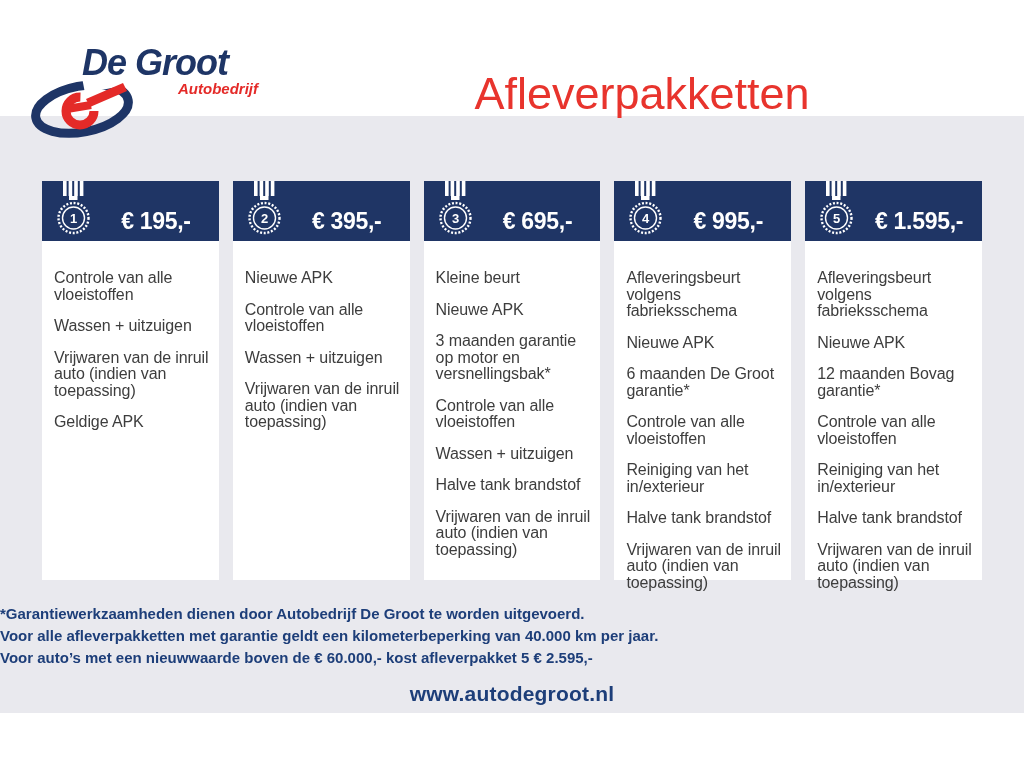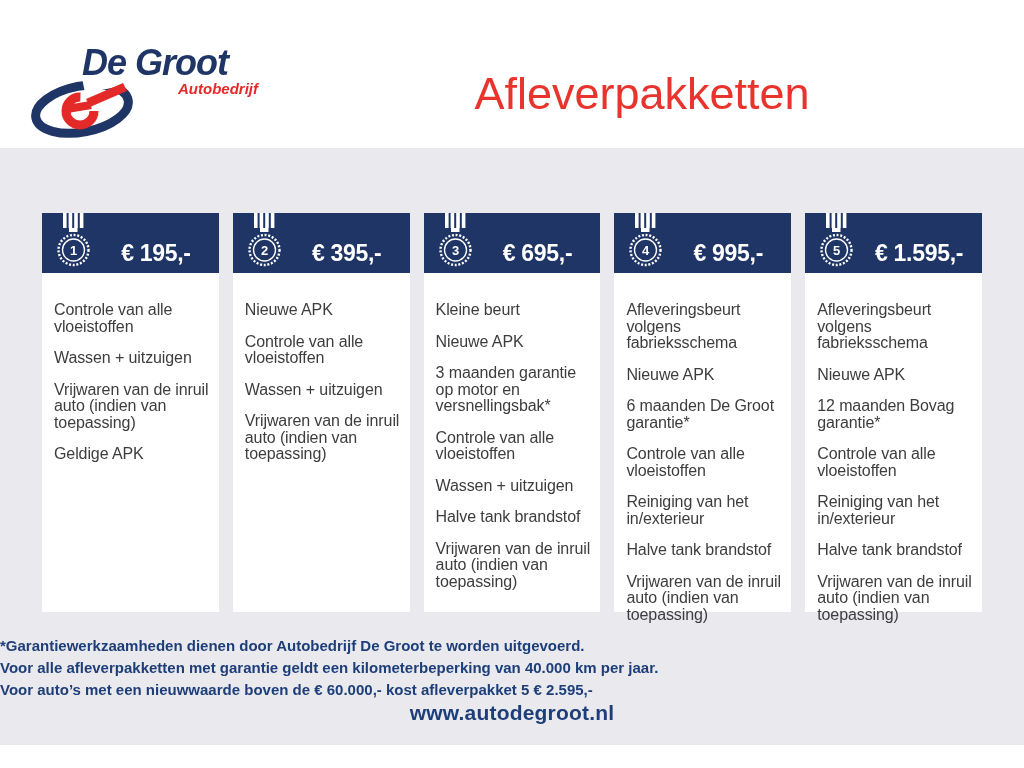--- a/index.html
+++ b/index.html
@@ -5,21 +5,21 @@
   * { margin: 0; padding: 0; box-sizing: border-box; }
   html, body { width: 1024px; height: 768px; overflow: hidden; }
   body {
     font-family: "Liberation Sans", sans-serif;
     background: #ffffff;
     position: relative;
   }
 
   
   .top-band {
-    height: 148px;
+    height: 116px;
     background: #ffffff;
     display: flex;
     align-items: flex-start;
   }
   .logo {
     position: relative;
     width: 230px;
     height: 110px;
     margin: 42px 0 0 30px;
     flex: 0 0 auto;
@@ -110,20 +110,21 @@
   
   .footnotes {
     margin-top: 23px;
     text-align: left;
     color: #1d3e79;
     font-size: 15px;
     font-weight: bold;
     line-height: 22px;
   }
   .site-url {
+    margin-top: 13px;
     text-align: center;
     color: #1d3e79;
     font-size: 21px;
     font-weight: bold;
     letter-spacing: 0.2px;
   }
 
   
   .bottom-band { height: 23px; background: #ffffff; }
 </style>

